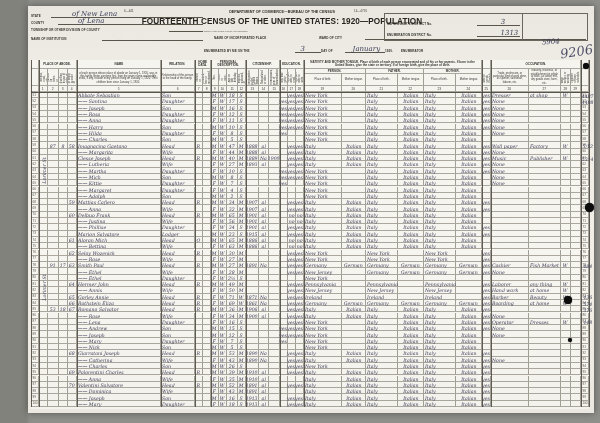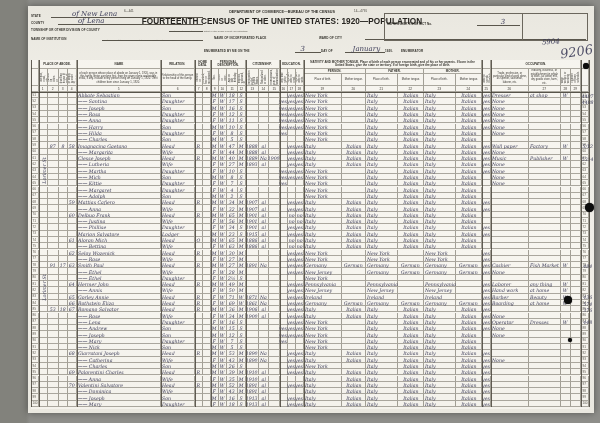--- a/index.html
+++ b/index.html
@@ -135,20 +135,26 @@
   </div>
 
   <div id="hr-box">
     <div id="sup-col">
       <div class="boxrow">
         <span class="plab">SUPERVISOR'S DISTRICT No.</span>
         <span class="ul">
             <span class="bv hwv">3</span>
           </span>
       </div>
+      <div class="boxrow">
+        <span class="plab">ENUMERATION DISTRICT No.</span>
+        <span class="ul">
+            <span class="bv hwv">1313</span>
+          </span>
+      </div>
     </div>
   </div>
 
   <div id="stamp-top" class="hwv">5904</div>
   <div id="stamp-big" class="hwv">9206</div>
 
   <div id="census-table">
       <div class="cell gh" style="left: 0px; top: 0px; width: 8px; height: 9px;"></div>
       <div class="cell gh" style="left: 8px; top: 0px; width: 38px; height: 9px;">
         <span>PLACE OF ABODE.</span>

